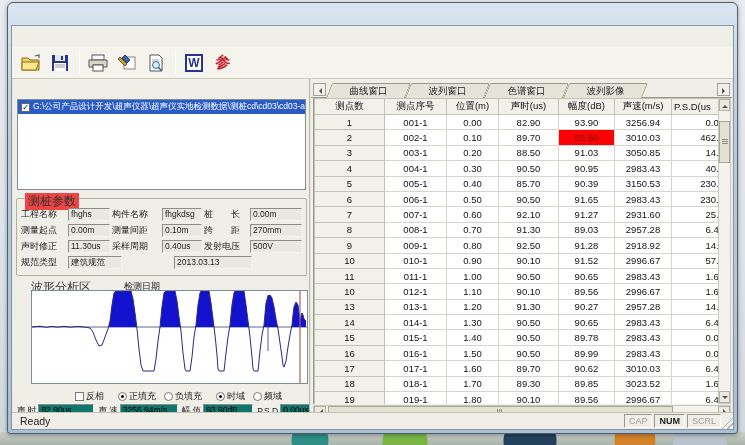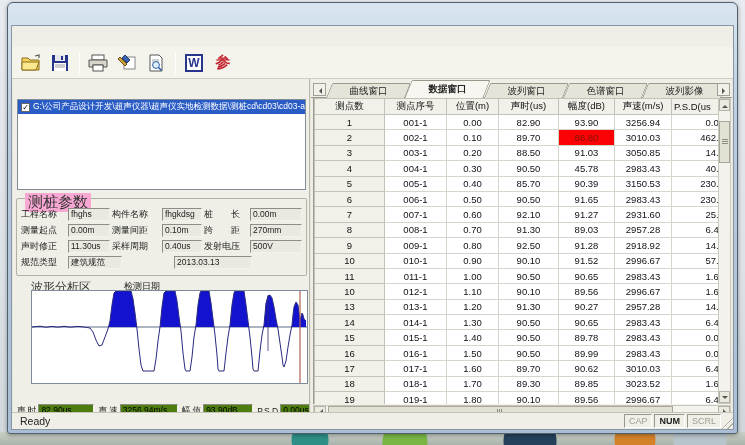--- a/index.html
+++ b/index.html
@@ -59,21 +59,21 @@
     background:#eef0f2; font-size:9px; line-height:11px; text-align:center; color:#444; }
   .flist { position:absolute; left:4px; top:20px; width:289px; height:91px; background:#fff;
     border:1px solid #828c96; }
   .fitem { display:flex; align-items:center; height:14px; background:#2a5cc5; color:#fff;
     font-size:8.5px; white-space:nowrap; overflow:hidden; }
   .fcheck { width:9px; height:9px; background:#fff; border:1px solid #666; margin:0 3px 0 3px;
     font-size:8px; line-height:8px; text-align:center; color:#000; flex:none; }
 
   .gbox { position:absolute; left:3px; top:119px; width:291px; height:78px;
     border:1px solid #b3b1a2; border-radius:2px; }
-  .glegend { position:absolute; left:8px; top:-6px; background:#f9a8d4; padding:0 3px; font-size:15px; color:#333; }
+  .glegend { position:absolute; left:8px; top:-6px; background:#ef4444; padding:0 3px; font-size:12px; color:#333; }
   .prow { position:absolute; left:4px; height:13px; white-space:nowrap; }
   .plab { display:inline-block; font-size:9px; color:#222; vertical-align:top; line-height:13px; overflow:hidden; }
   .pfld { display:inline-block; height:13px; line-height:11px; font-size:8.5px; color:#222;
     background:#eae8e0; border:1px solid; border-color:#8d8d85 #f4f2ea #f4f2ea #8d8d85;
     padding:0 2px; overflow:hidden; vertical-align:top; }
 
   .wavetitle { position:absolute; left:18px; top:200px; font-size:12px; color:#333; }
   .plot { position:absolute; left:18px; top:211px; width:277px; height:94px; background:#fff;
     border:1px solid #7d8c9b; }
   .plot svg { position:absolute; inset:0; width:100%; height:100%; }
@@ -83,21 +83,21 @@
   .optrow label { display:flex; align-items:center; }
   .cb { width:9px; height:9px; background:#fff; border:1px solid #7a7a72; margin-right:2px; }
   .rb { width:9px; height:9px; background:#fff; border:1px solid #7a7a72; border-radius:50%;
     margin-right:2px; position:relative; }
   .rb.on::after { content:""; position:absolute; left:2px; top:2px; width:3px; height:3px;
     border-radius:50%; background:#000; }
 
   .readrow { position:absolute; left:4px; top:325px; height:13px; display:flex; align-items:center;
     font-size:8.5px; white-space:nowrap; }
   .rlabel { margin:0 2px 0 4px; color:#222; }
-  .rbox { height:13px; line-height:11px; background:#4d7c0f; border:1px solid; padding:0 2px;
+  .rbox { height:13px; line-height:11px; background:#0f766e; border:1px solid; padding:0 2px;
     border-color:#8d8d85 #f4f2ea #f4f2ea #8d8d85; font-size:8.5px; overflow:hidden; }
 
   
   .rightpanel { position:absolute; left:299px; right:1px; top:0; height:100%; background:#efeee7; }
   .tabstrip { position:absolute; left:0; top:1px; right:0; height:18px; border-bottom:1px solid #9a998c;padding-left:23px; }
   .tabarrow { position:absolute; top:3px; width:13px; height:13px; border:1px solid #a0a096;
     background:#f1f0e9; }
   .tabarrow::after { content:""; position:absolute; top:3.5px; border:3px solid transparent; }
   .tabarrow.left { left:2px; } .tabarrow.left::after { left:2px; border-right-color:#555; }
   .tabarrow.right { right:2px; } .tabarrow.right::after { left:4px; border-left-color:#555; }
@@ -242,40 +242,61 @@
                 </clipPath>
               </defs>
             <line x1="0" y1="36" x2="275" y2="36" stroke="#5a6c84" stroke-width="1"></line>
             <path clip-path="url(#posclip)" fill="#1212cf" stroke="none" d="M0,36 L8,35.2 14,36.3 20,35.4 26,36.2 32,35.3 38,36.2 46,35.4 52,36 58,37 61,41 64,49 67,55 70,54 73,46 76,38 78,30 80,14 82,2 84,0 L99,0 L101,8 103,22 105,38 107,58 109,74 111,80 L122,80 L124,68 126,50 128,36 130,16 132,2 134,0 L143,0 L145,10 147,26 149,40 151,62 153,78 154,80 L158,80 L160,66 162,46 164,34 166,14 168,2 169,0 L177,0 L179,12 181,28 183,44 185,64 186,78 187,80 L192,80 L194,62 196,46 198,34 200,14 202,2 203,0 L212,0 L214,14 216,30 218,46 220,66 221,78 222,80 L226,80 L228,60 230,44 232,34 234,12 236,5 238,4 240,7 242,16 244,28 246,38 248,52 250,66 251,74 252,76 254,70 256,56 258,44 260,34 261,24 262,16 264,11 266,14 267,22 268,28 269,26 270,22 271,24 272,28 274,30 L274,36 L0,36 Z"></path>
             <path fill="none" stroke="#2a2a80" stroke-width="1" d="M0,36 L8,35.2 14,36.3 20,35.4 26,36.2 32,35.3 38,36.2 46,35.4 52,36 58,37 61,41 64,49 67,55 70,54 73,46 76,38 78,30 80,14 82,2 84,0 L99,0 L101,8 103,22 105,38 107,58 109,74 111,80 L122,80 L124,68 126,50 128,36 130,16 132,2 134,0 L143,0 L145,10 147,26 149,40 151,62 153,78 154,80 L158,80 L160,66 162,46 164,34 166,14 168,2 169,0 L177,0 L179,12 181,28 183,44 185,64 186,78 187,80 L192,80 L194,62 196,46 198,34 200,14 202,2 203,0 L212,0 L214,14 216,30 218,46 220,66 221,78 222,80 L226,80 L228,60 230,44 232,34 234,12 236,5 238,4 240,7 242,16 244,28 246,38 248,52 250,66 251,74 252,76 254,70 256,56 258,44 260,34 261,24 262,16 264,11 266,14 267,22 268,28 269,26 270,22 271,24 272,28 274,30"></path>
             <line x1="236" y1="4" x2="236" y2="60" stroke="#30306a" stroke-width="0.8"></line>
             <line x1="268" y1="0" x2="268" y2="92" stroke="#b06050" stroke-width="1.2"></line>
           </svg>
         </div>
 
+        <div class="optrow">
+          <label style="margin-left:62px">
+            <span class="cb"></span>
+            <span>反相</span>
+            </label>
+          <label style="margin-left:14px">
+            <span class="rb on"></span>
+            <span>正填充</span>
+            </label>
+          <label style="margin-left:8px">
+            <span class="rb"></span>
+            <span>负填充</span>
+            </label>
+          <label style="margin-left:14px">
+            <span class="rb on"></span>
+            <span>时域</span>
+            </label>
+          <label style="margin-left:8px">
+            <span class="rb"></span>
+            <span>频域</span>
+            </label>
+        </div>
 
         <div class="readrow" id="readrow">
             <span class="rlabel" style="margin-left: 0px;">声 时</span>
             <span class="rbox" style="width: 56px;">82.90us</span>
             <span class="rlabel">声 速</span>
             <span class="rbox" style="width: 58px;">3256.94m/s</span>
             <span class="rlabel">幅 值</span>
             <span class="rbox" style="width: 50px;">93.90dB</span>
             <span class="rlabel">P.S.D</span>
             <span class="rbox" style="width: 48px;">0.00us^2/m</span>
           </div>
 
       </div>
 
       <div class="rightpanel">
         <div class="tabstrip">
           <div class="tabarrow left"></div>
           <div class="tabs" id="tabs">
               <div class="tab"><span>曲线窗口</span></div>
-              <div class="tab active"><span>数据窗口</span></div>
               <div class="tab"><span>波列窗口</span></div>
               <div class="tab"><span>色谱窗口</span></div>
               <div class="tab"><span>波列影像</span></div>
             </div>
           <div class="tabarrow right"></div>
         </div>
 
         <div class="tablewrap">
           <table>
             <colgroup>
@@ -324,21 +345,21 @@
                   <td>88.50</td>
                   <td>91.03</td>
                   <td>3050.85</td>
                   <td class="psd">14.4</td>
                 </tr>
                 <tr>
                   <td class="rowhdr">4</td>
                   <td>004-1</td>
                   <td>0.30</td>
                   <td>90.50</td>
-                  <td>45.78</td>
+                  <td>90.95</td>
                   <td>2983.43</td>
                   <td class="psd">40.0</td>
                 </tr>
                 <tr>
                   <td class="rowhdr">5</td>
                   <td>005-1</td>
                   <td>0.40</td>
                   <td>85.70</td>
                   <td>90.39</td>
                   <td>3150.53</td>

